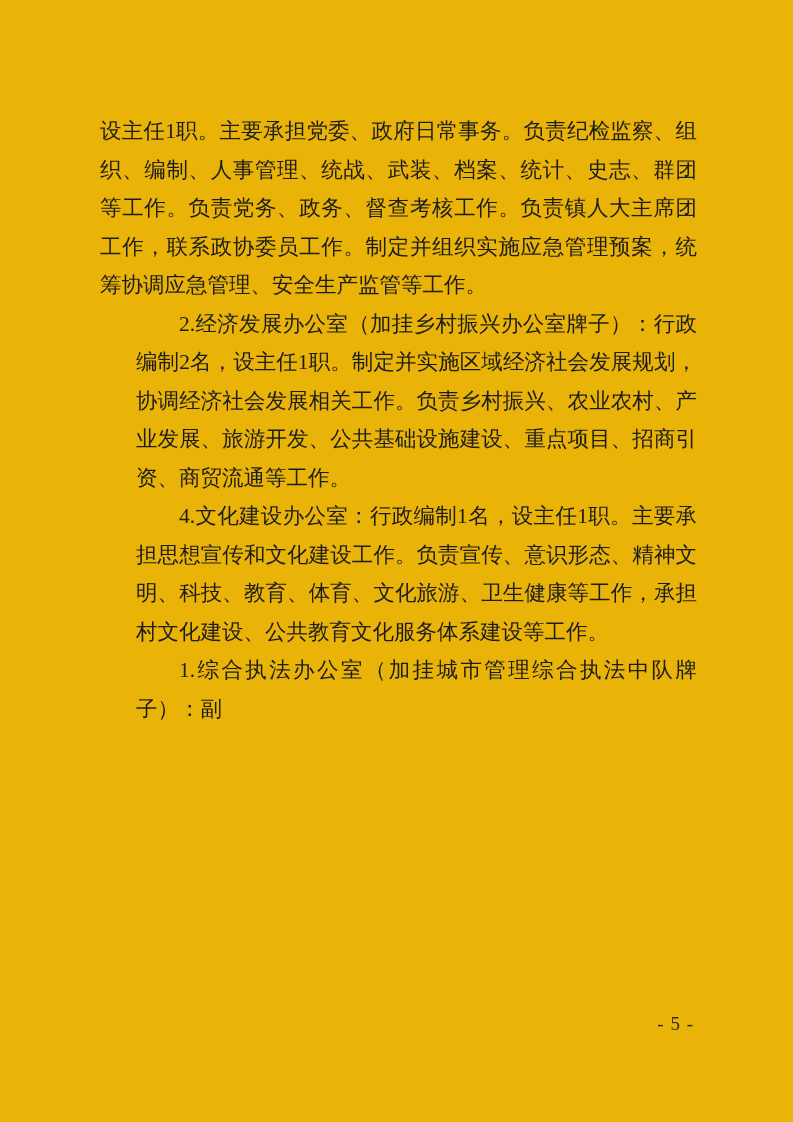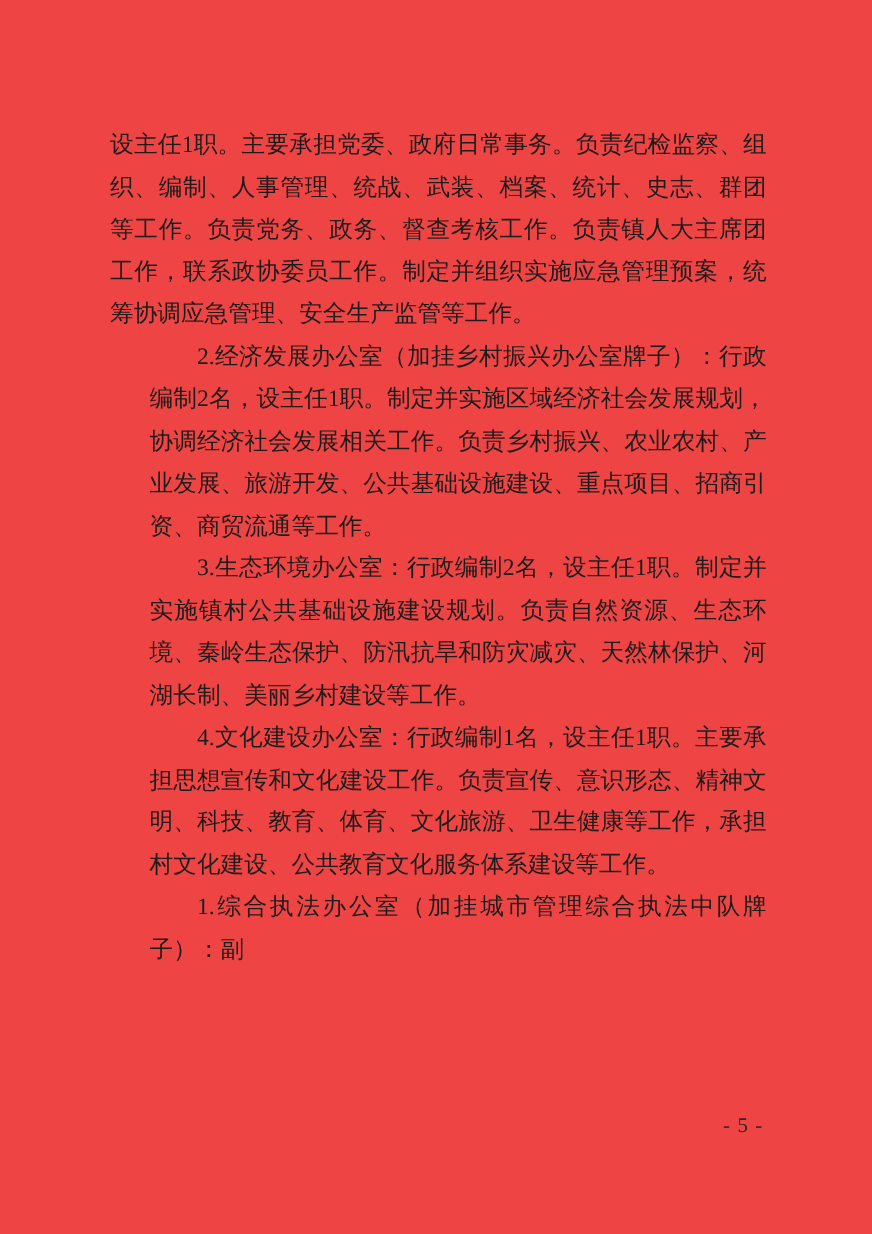--- a/index.html
+++ b/index.html
@@ -4,21 +4,21 @@
 <style>
   html, body {
     margin: 0;
     padding: 0;
     background: #ffffff;
   }
   .page {
     position: relative;
     width: 793px;
     height: 1122px;
-    background: #ef4444;
+    background: #eab308;
     overflow: hidden;
     font-family: "Liberation Serif", "DejaVu Serif", serif;
   }
   .content {
     position: absolute;
     left: 100px;
     top: 112px;
     width: 597px;
     color: #1c1c1c;
     font-size: 21.5px;
@@ -46,19 +46,18 @@
     font-family: "Liberation Serif", "DejaVu Serif", serif;
   }
 </style>
 </head>
 <body>
 
 <div class="page">
   <main class="content">
     <p class="para">设主任1职。主要承担党委、政府日常事务。负责纪检监察、组织、编制、人事管理、统战、武装、档案、统计、史志、群团等工作。负责党务、政务、督查考核工作。负责镇人大主席团工作，联系政协委员工作。制定并组织实施应急管理预案，统筹协调应急管理、安全生产监管等工作。</p>
     <p class="para indent">2.经济发展办公室（加挂乡村振兴办公室牌子）：行政编制2名，设主任1职。制定并实施区域经济社会发展规划，协调经济社会发展相关工作。负责乡村振兴、农业农村、产业发展、旅游开发、公共基础设施建设、重点项目、招商引资、商贸流通等工作。</p>
-    <p class="para indent">3.生态环境办公室：行政编制2名，设主任1职。制定并实施镇村公共基础设施建设规划。负责自然资源、生态环境、秦岭生态保护、防汛抗旱和防灾减灾、天然林保护、河湖长制、美丽乡村建设等工作。</p>
     <p class="para indent">4.文化建设办公室：行政编制1名，设主任1职。主要承担思想宣传和文化建设工作。负责宣传、意识形态、精神文明、科技、教育、体育、文化旅游、卫生健康等工作，承担村文化建设、公共教育文化服务体系建设等工作。</p>
     <p class="para indent">1.综合执法办公室（加挂城市管理综合执法中队牌子）：副</p>
   </main>
 
   <div class="page-footer">- 5 -</div>
 </div>
 
 </body></html>

